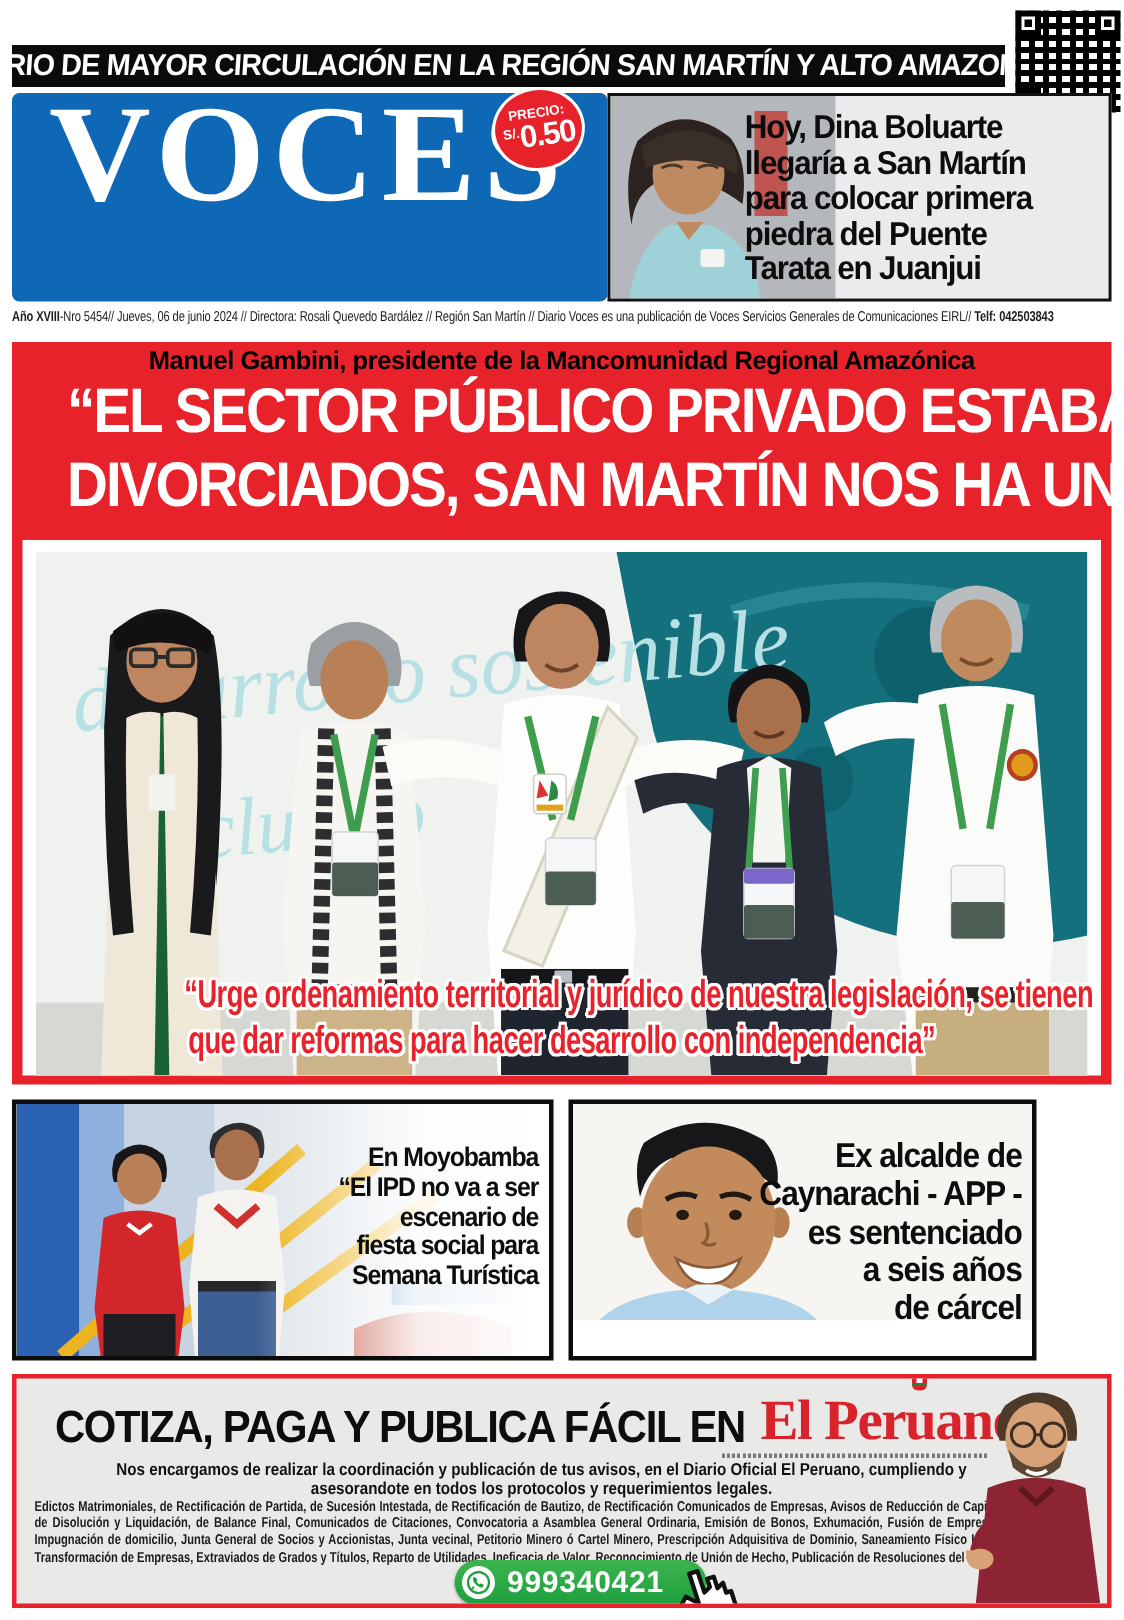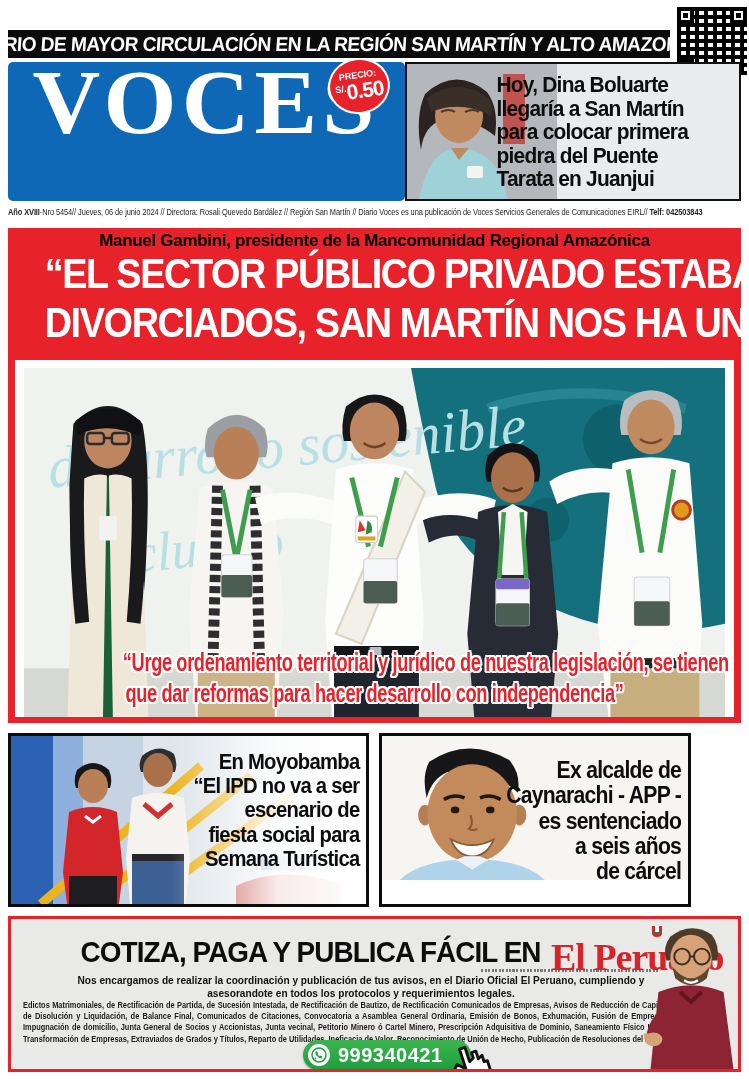--- a/index.html
+++ b/index.html
@@ -64,30 +64,30 @@
     font-weight:bold;font-size:26px;line-height:1.2;letter-spacing:-.5px;color:#e8222b;
     transform:scaleX(.7);transform-origin:center;
     text-shadow:-2px 0 #fff,2px 0 #fff,0 -2px #fff,0 2px #fff,-2px -2px #fff,2px 2px #fff,-2px 2px #fff,2px -2px #fff,-3px 1px #fff,3px 1px #fff;}
   .main-quote div{white-space:nowrap;}
 
   
   .story-box{top:733px;height:174px;border:3px solid #0c0c0c;box-sizing:border-box;background:#fff;overflow:hidden;}
   .story-left{left:8px;width:361px;}
   .story-right{left:379px;width:312px;}
   .story-photo{position:absolute;inset:0;}
-  .story-headline{position:absolute;right:7px;top:14px;text-align:right;color:#0d0d0d;
-    font-weight:bold;font-size:22px;line-height:1.1;letter-spacing:-.8px;}
+  .story-headline{position:absolute;right:7px;top:26px;text-align:right;color:#0d0d0d;
+    font-weight:bold;font-size:18px;line-height:1.1;letter-spacing:-.8px;}
   .story-headline div{transform:scaleX(.92);transform-origin:right;white-space:nowrap;}
   .story-right .story-headline{top:22px;font-size:23px;}
 
   
   .ad{left:8px;top:916px;width:733px;height:156px;border:3px solid #e8222b;box-sizing:border-box;
     background:#e9e9e7;overflow:hidden;}
-  .ad-title{position:absolute;top:16px;left:0;width:660px;display:flex;justify-content:center;
-    align-items:flex-start;gap:10px;padding-left:44px;}
+  .ad-title{position:absolute;top:6px;left:0;width:660px;display:flex;justify-content:center;
+    align-items:flex-end;gap:10px;}
   .ad-title-black{font-size:30px;font-weight:bold;color:#0d0d0d;letter-spacing:-1px;
     transform:scaleX(.93);transform-origin:right;white-space:nowrap;display:inline-block;}
   .ad-logo{font-family:"Liberation Serif",serif;font-weight:bold;font-size:38px;color:#d8232a;
     letter-spacing:-1px;position:relative;white-space:nowrap;display:inline-block;}
   .ad-logo .emblem{position:absolute;left:58%;top:-10px;width:12px;height:13px;}
   .ad-logo-sub{position:absolute;left:470px;top:50px;width:178px;height:3px;opacity:.75;
     background:repeating-linear-gradient(90deg,#555 0 2px,transparent 2px 3.5px);}
   .ad-subtitle{position:absolute;top:55px;left:0;width:700px;text-align:center;color:#111;
     font-weight:bold;font-size:11.5px;line-height:1.15;transform:scaleX(.88);transform-origin:center;}
   .ad-subtitle div{white-space:nowrap;}

